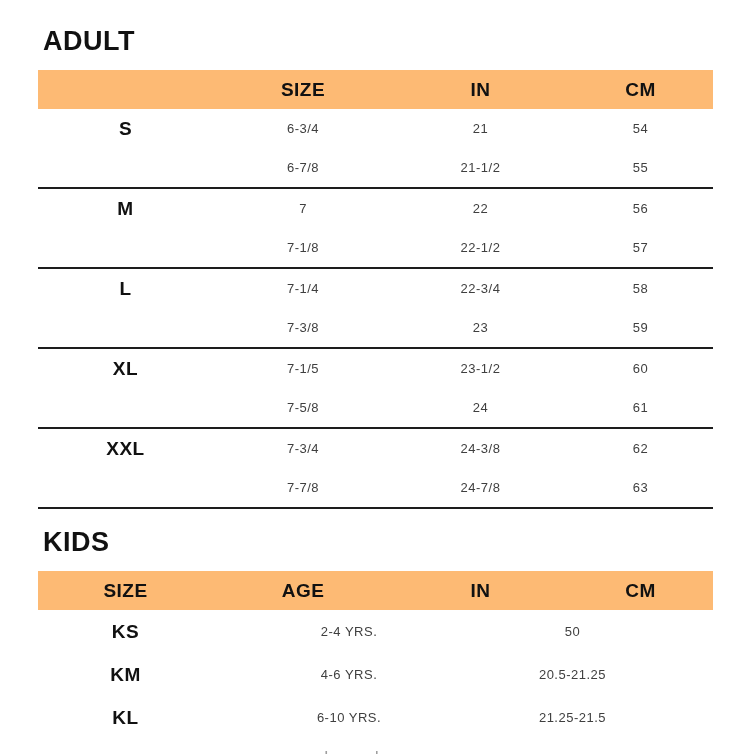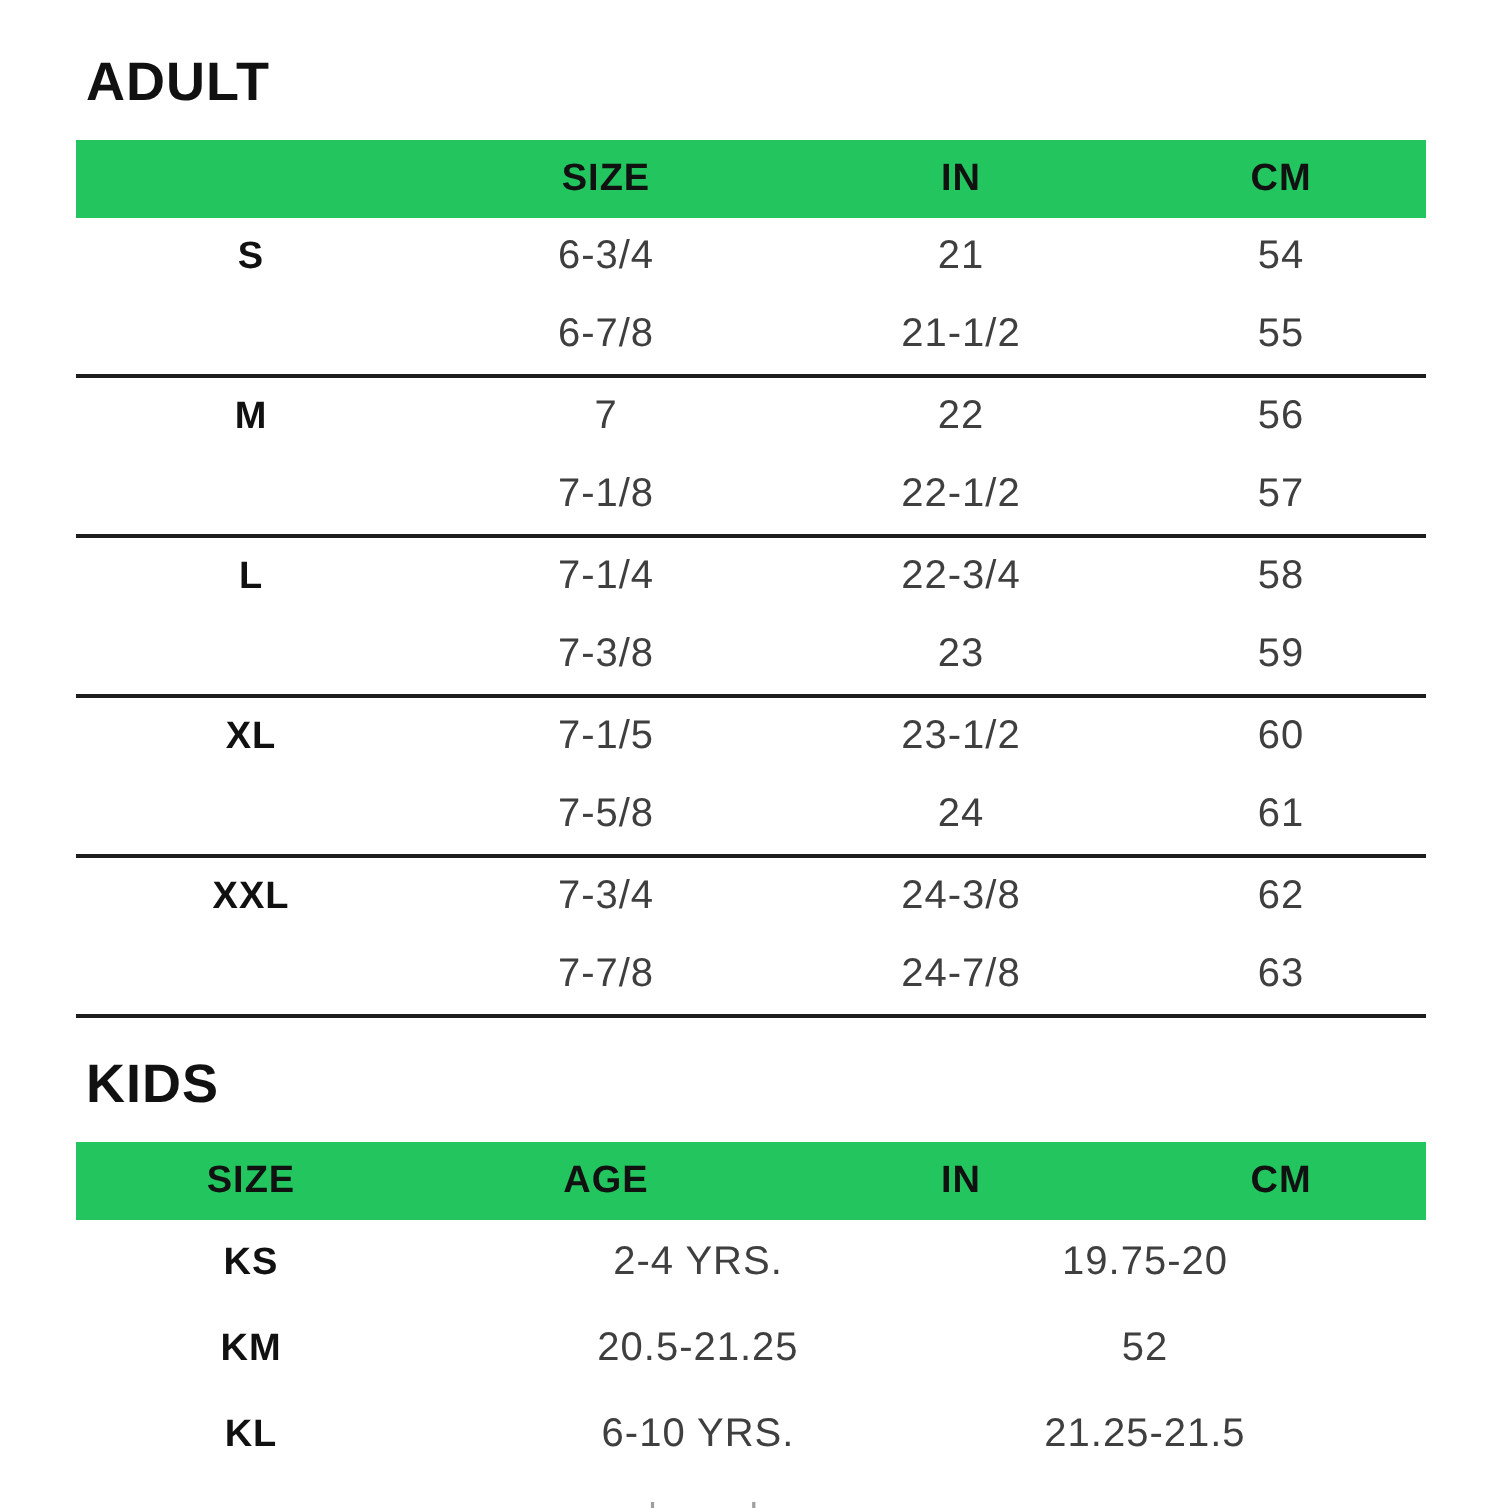--- a/index.html
+++ b/index.html
@@ -23,41 +23,41 @@
     margin: 0 0 13px 5px;
   }
   .size-table { width: 675px; }
   .grid-row {
     display: grid;
     grid-template-columns: 175px 180px 175px 145px;
     align-items: center;
   }
   .head-row {
     height: 39px;
-    background: #22c55e;
+    background: #fdba74;
   }
   .data-row { height: 39px; }
   .kids-table .data-row { height: 43px; gap: 46px; }
   .group { border-bottom: 2px solid #1d1d1d; }
   .cell { text-align: center; }
   .hd {
     font-weight: 700;
     font-size: 19px;
     color: #111111;
     letter-spacing: 0.5px;
   }
   .lbl {
     font-weight: 700;
     font-size: 19px;
     color: #111111;
     letter-spacing: 0.5px;
   }
   .val {
     font-weight: 400;
-    font-size: 20px;
+    font-size: 13px;
     color: #3f3f3f;
     letter-spacing: 0.5px;
   }
   .kids-section { margin-top: 18px; }
   .footer {
     width: 675px;
     text-align: center;
     margin-top: 9px;
     font-size: 18px;
     color: #9e9e9e;
@@ -162,25 +162,25 @@
       <div class="grid-row head-row">
         <div class="cell hd">SIZE</div>
         <div class="cell hd">AGE</div>
         <div class="cell hd">IN</div>
         <div class="cell hd">CM</div>
       </div>
 
       <div class="grid-row data-row">
         <div class="cell lbl">KS</div>
         <div class="cell val">2-4 YRS.</div>
-        <div class="cell val">19.75-20</div>
         <div class="cell val">50</div>
       </div>
       <div class="grid-row data-row">
         <div class="cell lbl">KM</div>
+        <div class="cell val">4-6 YRS.</div>
         <div class="cell val">20.5-21.25</div>
         <div class="cell val">52</div>
       </div>
       <div class="grid-row data-row">
         <div class="cell lbl">KL</div>
         <div class="cell val">6-10 YRS.</div>
         <div class="cell val">21.25-21.5</div>
         <div class="cell val">54</div>
       </div>
     </div>

